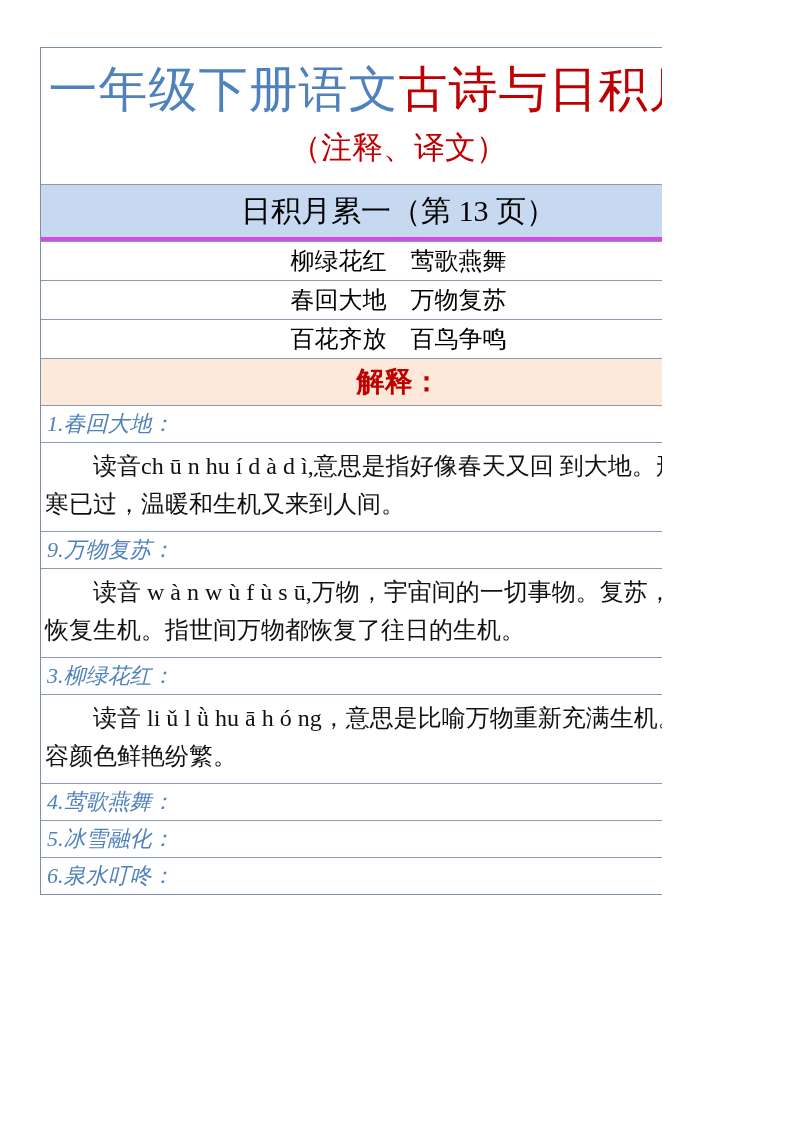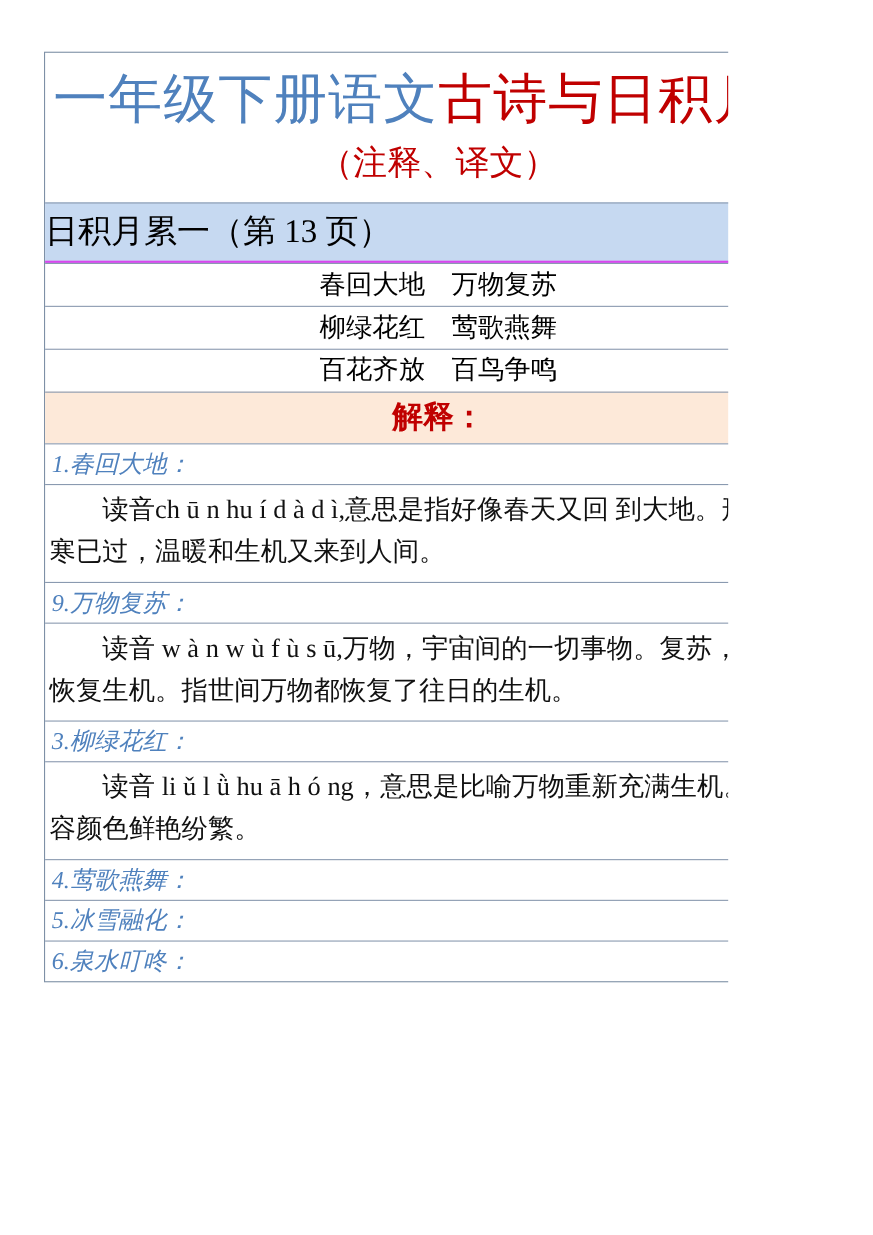--- a/index.html
+++ b/index.html
@@ -17,22 +17,22 @@
   }
   .row{box-sizing:border-box;width:100%;}
   .row + .row{border-top:1px solid #8a9ab0;}
   .title-row{text-align:center;padding:12px 0 16px;}
   .main-title{font-size:49px;line-height:60px;letter-spacing:1px;white-space:nowrap;}
   .t-blue{color:#4f81bd;}
   .t-red{color:#c00000;}
   .sub-title{font-size:31px;line-height:40px;margin-top:8px;color:#c00000;}
   .header-row{
     background:#c6d9f1;
-    font-size:30px;line-height:34px;
-    padding:9px 0;border-bottom:2px solid #d946ef;
+    text-align:center;font-size:30px;line-height:34px;
+    padding:9px 0;border-bottom:4px solid #d946ef;
   }
   .idiom-row{text-align:center;font-size:24px;line-height:26px;padding:6px 0;color:#000;}
   .explain-row{
     background:#fde9d9;
     text-align:center;font-size:28px;line-height:30px;font-weight:bold;
     color:#c00000;padding:8px 0;
   }
   .term-row{font-size:22px;line-height:26px;color:#4f81bd;padding:5px 6px;text-align:left;font-style:italic;}
   .body-row{
     font-size:24px;line-height:38px;color:#111;
@@ -47,22 +47,22 @@
 
     <div class="row title-row">
       <div class="main-title">
         <span class="t-blue">一年级下册语文</span><span class="t-red">古诗与日积月累</span>
       </div>
       <div class="sub-title">（注释、译文）</div>
     </div>
 
     <div class="row header-row">日积月累一（第 13 页）</div>
 
+    <div class="row idiom-row">柳绿花红　莺歌燕舞</div>
     <div class="row idiom-row">春回大地　万物复苏</div>
-    <div class="row idiom-row">柳绿花红　莺歌燕舞</div>
     <div class="row idiom-row">百花齐放　百鸟争鸣</div>
 
     <div class="row explain-row">解释：</div>
 
     <div class="row term-row">1.春回大地：</div>
     <div class="row body-row">读音ch ū n hu í d à d ì,意思是指好像春天又回 到大地。形容严寒已过，温暖和生机又来到人间。</div>
 
     <div class="row term-row">9.万物复苏：</div>
     <div class="row body-row">读音 w à n w ù f ù s ū,万物，宇宙间的一切事物。复苏，苏醒；恢复生机。指世间万物都恢复了往日的生机。</div>
 

